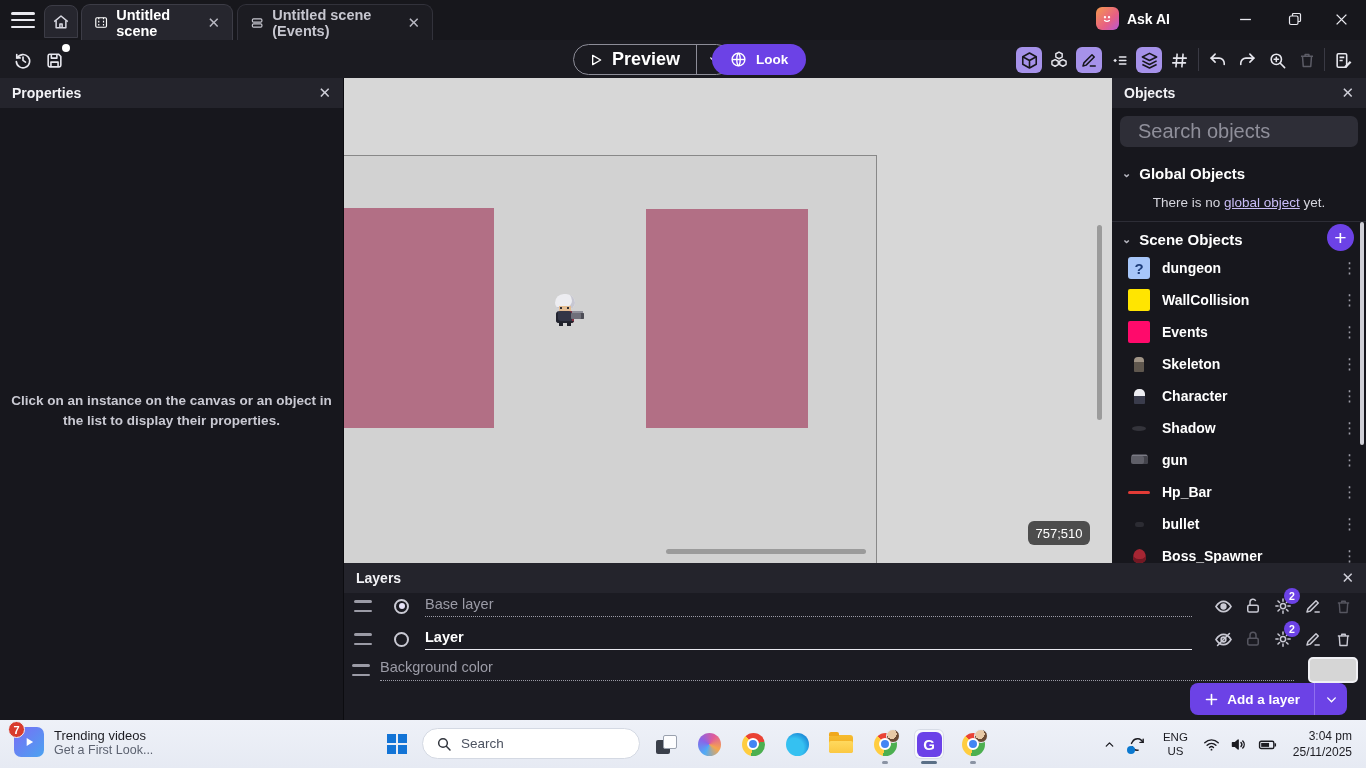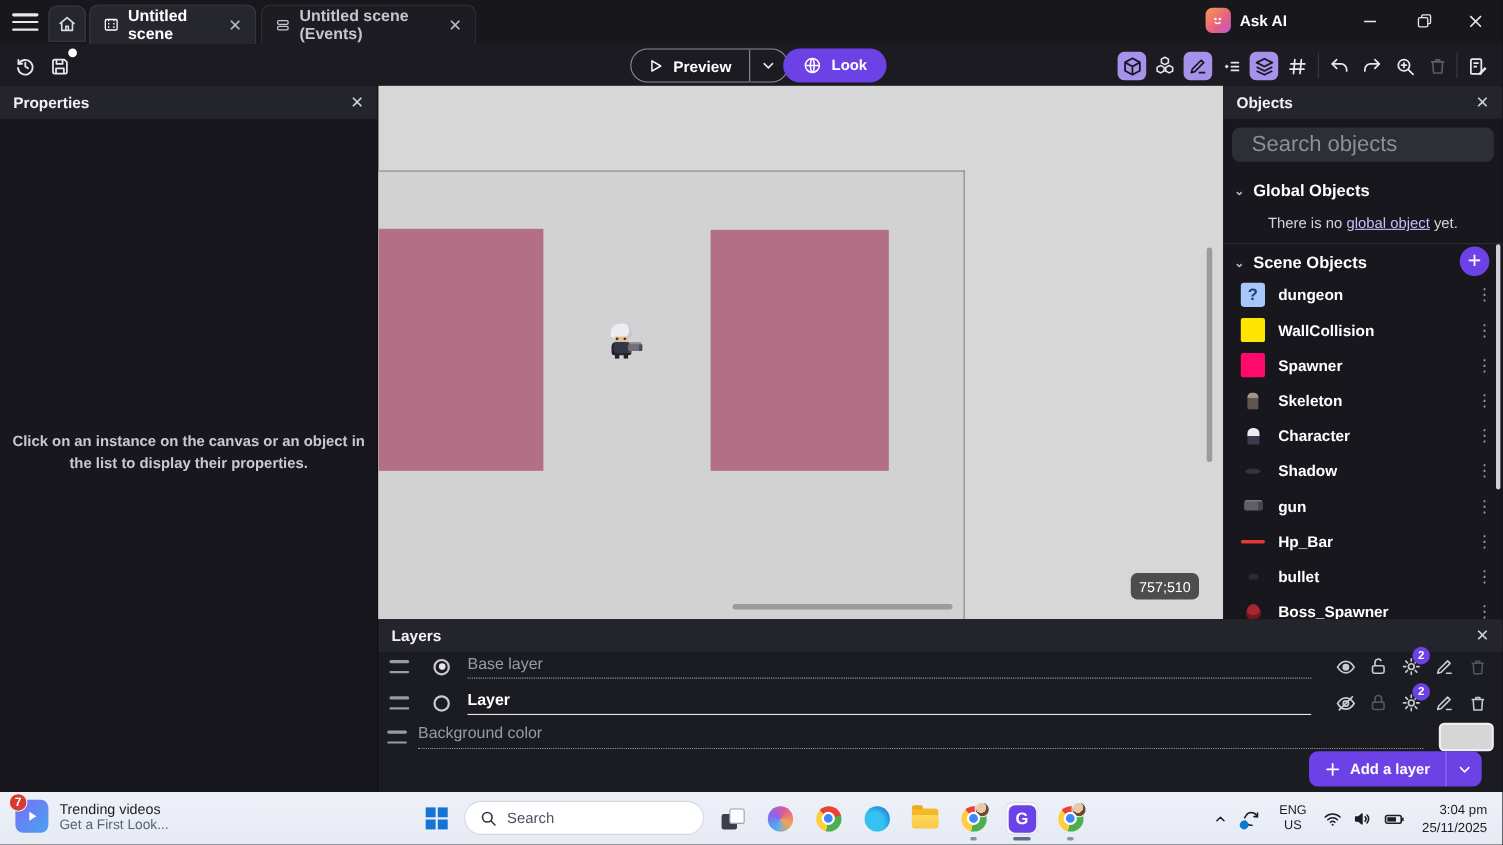--- a/index.html
+++ b/index.html
@@ -25,21 +25,21 @@
   .winbtn.min { right:106px; } .winbtn.max { right:56px; } .winbtn.close { right:10px; font-size:17px; }
 
   
   .toolbar { position:absolute; top:40px; left:0; right:0; height:38px; background:#1b1b21; }
   .tool-icon { position:absolute; top:7px; width:26px; height:26px; display:flex; align-items:center; justify-content:center; color:#e7e7ee; border-radius:6px; cursor:pointer; }
   .tool-icon.sel { background:#a692ea; color:#17171c; }
   .tool-icon.dim { color:#5c5c66; }
   .tool-sep { position:absolute; top:8px; width:1px; height:23px; background:#3a3a44; }
   .save-dot { position:absolute; top:-3px; right:-3px; width:8px; height:8px; border-radius:50%; background:#ffffff; }
   .preview-group { position:absolute; left:573px; top:4px; height:31px; display:flex; align-items:stretch; border:1px solid #8d8d98; border-radius:17px; overflow:hidden; }
-  .preview-main { display:flex; align-items:center; gap:8px; padding:0 16px 0 14px; cursor:pointer; color:#fff; font-weight:bold; font-size:14px; }
+  .preview-main { display:flex; align-items:center; gap:8px; padding:0 16px 0 14px; cursor:pointer; color:#fff; font-weight:bold; font-size:18px; }
   .preview-split { width:1px; background:#8d8d98; }
   .preview-chev { display:flex; align-items:center; justify-content:center; width:34px; cursor:pointer; color:#e9e9ef; }
   .share-btn { position:absolute; left:712px; top:4px; height:31px; border-radius:17px; background:#6c42e6; display:flex; align-items:center; gap:9px; padding:0 18px; cursor:pointer; color:#fff; font-weight:bold; font-size:13.5px; }
 
   
   .properties { position:absolute; top:78px; left:0; width:344px; bottom:48px; background:#17171d; border-right:1px solid #0c0c10; }
   .panel-header { height:30px; background:#24242c; display:flex; align-items:center; padding:0 12px; font-weight:bold; font-size:14px; color:#f2f2f6; }
   .panel-header .closex { margin-left:auto; color:#cfcfd8; font-size:15px; font-weight:normal; cursor:pointer; }
   .prop-hint { position:absolute; top:313px; left:10px; right:10px; text-align:center; color:#c9c9d2; font-size:13.5px; font-weight:bold; line-height:1.5; }
 
@@ -377,21 +377,21 @@
       <span class="obj-icon-wrap">
           <span class="sw" style="background: rgb(255, 229, 1);"></span>
         </span>
       <span class="obj-label">WallCollision</span>
       <span class="kebab">⋮</span>
     </div>
     <div class="obj-row" style="top:238px">
       <span class="obj-icon-wrap">
           <span class="sw" style="background: rgb(255, 10, 107);"></span>
         </span>
-      <span class="obj-label">Spawner</span>
+      <span class="obj-label">Events</span>
       <span class="kebab">⋮</span>
     </div>
     <div class="obj-row" style="top:270px">
       <span class="obj-icon-wrap">
           <span class="spr-skeleton"></span>
         </span>
       <span class="obj-label">Skeleton</span>
       <span class="kebab">⋮</span>
     </div>
     <div class="obj-row" style="top:302px">

